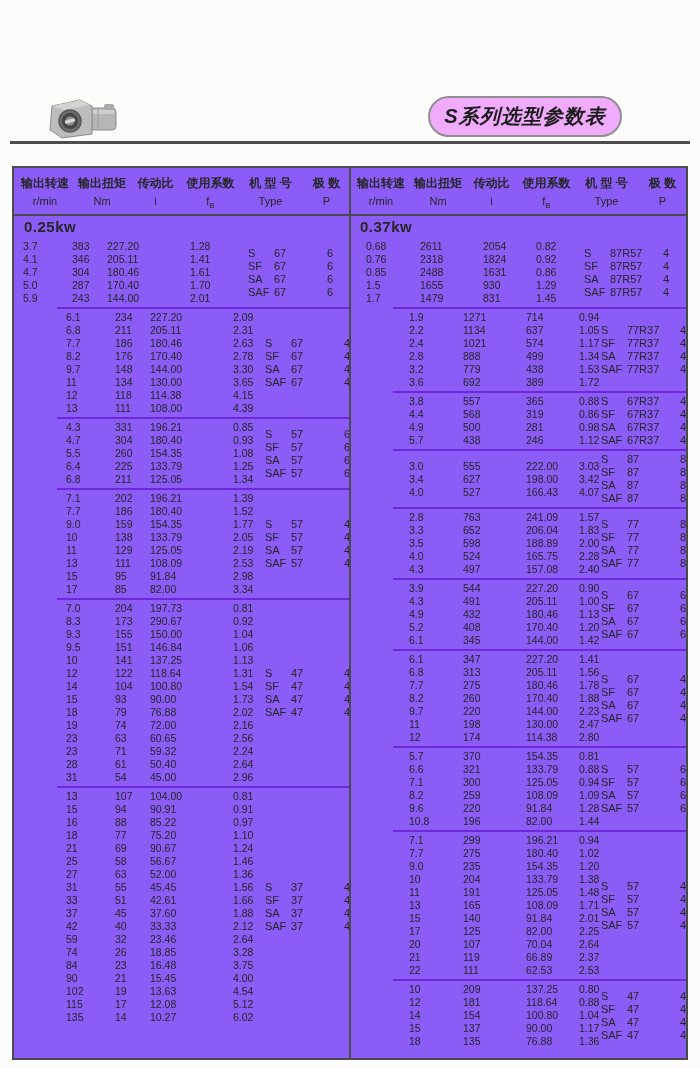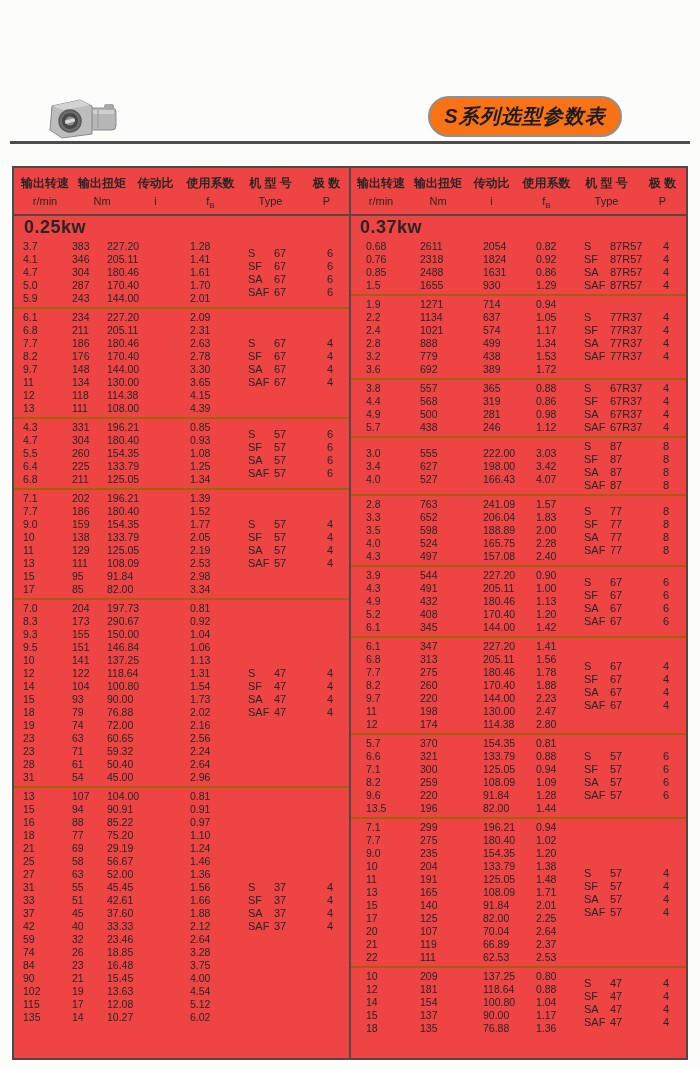--- a/index.html
+++ b/index.html
@@ -12,45 +12,45 @@
     color:#262626;
     overflow:hidden;
   }
   
   .product-photo{position:absolute;left:46px;top:94px;width:76px;height:46px;}
   .title-pill{
     position:absolute;left:428px;top:96px;width:194px;height:41px;
     border:2px solid #8f8f8f;border-radius:21px;
     display:flex;align-items:center;justify-content:center;
     font-size:20px;font-weight:bold;font-style:italic;
-    letter-spacing:1px;color:#1c1c1c;background:#f97316;
+    letter-spacing:1px;color:#1c1c1c;background:#f0abfc;
     box-sizing:border-box;
   }
   .header-rule{position:absolute;top:141px;left:10px;width:680px;height:3px;background:#4d4d4d;}
 
   
   .param-table{
     position:absolute;left:12px;top:166px;width:676px;height:894px;
-    border:2px solid #4b4b4b;box-sizing:border-box;background:#ef4444;
+    border:2px solid #4b4b4b;box-sizing:border-box;background:#8b5cf6;
   }
   .center-divider{position:absolute;top:-2px;bottom:-2px;left:calc(50% - 1px);width:2px;background:#4b4b4b;}
 
   .thead{display:flex;height:48px;border-bottom:2px solid #4b4b4b;box-sizing:border-box;}
   .thead-half{width:50%;display:grid;grid-template-columns:62px 52px 55px 55px 65px auto;padding-top:7px;box-sizing:border-box;}
   .th{text-align:center;}
   .th .zh{font-size:12px;font-weight:bold;white-space:nowrap;}
   .th .en{font-size:11px;margin-top:3px;}
   .th .en sub{font-size:8px;}
 
   .tbody{display:flex;height:842px;}
   .tbody-half{width:50%;box-sizing:border-box;overflow:hidden;}
-  .power-label{height:22px;line-height:22px;padding-left:10px;font-size:18px;font-weight:bold;letter-spacing:0.5px;}
+  .power-label{height:22px;line-height:22px;padding-left:10px;font-size:15px;font-weight:bold;letter-spacing:0.5px;}
 
   .section{display:flex;align-items:center;padding:2px 0;}
-  .sections .section + .section{border-top:2px solid #a16207;}
+  .sections .section + .section{border-top:2px solid #6d28d9;margin-left:43px;}
 
   .data-col{width:234px;box-sizing:border-box;}
   .row{display:grid;line-height:13px;font-size:10.5px;white-space:nowrap;}
   .half-left .row{padding-left:9px;grid-template-columns:49px 35px 83px auto;}
   .half-right .row{padding-left:16px;grid-template-columns:54px 63px 53px auto;}
 
   .type-col{flex:1;}
   .type-row{display:flex;line-height:13px;font-size:11px;white-space:nowrap;}
   .t-prefix{width:26px;}
   .t-model{width:53px;}
@@ -538,21 +538,21 @@
                 </div>
                 <div class="row">
                   <span class="cell">18</span>
                   <span class="cell">77</span>
                   <span class="cell">75.20</span>
                   <span class="cell">1.10</span>
                 </div>
                 <div class="row">
                   <span class="cell">21</span>
                   <span class="cell">69</span>
-                  <span class="cell">29.19</span>
+                  <span class="cell">90.67</span>
                   <span class="cell">1.24</span>
                 </div>
                 <div class="row">
                   <span class="cell">25</span>
                   <span class="cell">58</span>
                   <span class="cell">56.67</span>
                   <span class="cell">1.46</span>
                 </div>
                 <div class="row">
                   <span class="cell">27</span>
@@ -674,20 +674,26 @@
                   <span class="cell">2488</span>
                   <span class="cell">1631</span>
                   <span class="cell">0.86</span>
                 </div>
                 <div class="row">
                   <span class="cell">1.5</span>
                   <span class="cell">1655</span>
                   <span class="cell">930</span>
                   <span class="cell">1.29</span>
                 </div>
+                <div class="row">
+                  <span class="cell">1.7</span>
+                  <span class="cell">1479</span>
+                  <span class="cell">831</span>
+                  <span class="cell">1.45</span>
+                </div>
               </div>
               <div class="type-col">
                 <div class="type-row">
                   <span class="t-prefix">S</span>
                   <span class="t-model">87R57</span>
                   <span class="t-p">4</span>
                 </div>
                 <div class="type-row">
                   <span class="t-prefix">SF</span>
                   <span class="t-model">87R57</span>
@@ -1067,21 +1073,21 @@
                   <span class="cell">108.09</span>
                   <span class="cell">1.09</span>
                 </div>
                 <div class="row">
                   <span class="cell">9.6</span>
                   <span class="cell">220</span>
                   <span class="cell">91.84</span>
                   <span class="cell">1.28</span>
                 </div>
                 <div class="row">
-                  <span class="cell">13.5</span>
+                  <span class="cell">10.8</span>
                   <span class="cell">196</span>
                   <span class="cell">82.00</span>
                   <span class="cell">1.44</span>
                 </div>
               </div>
               <div class="type-col">
                 <div class="type-row">
                   <span class="t-prefix">S</span>
                   <span class="t-model">57</span>
                   <span class="t-p">6</span>

